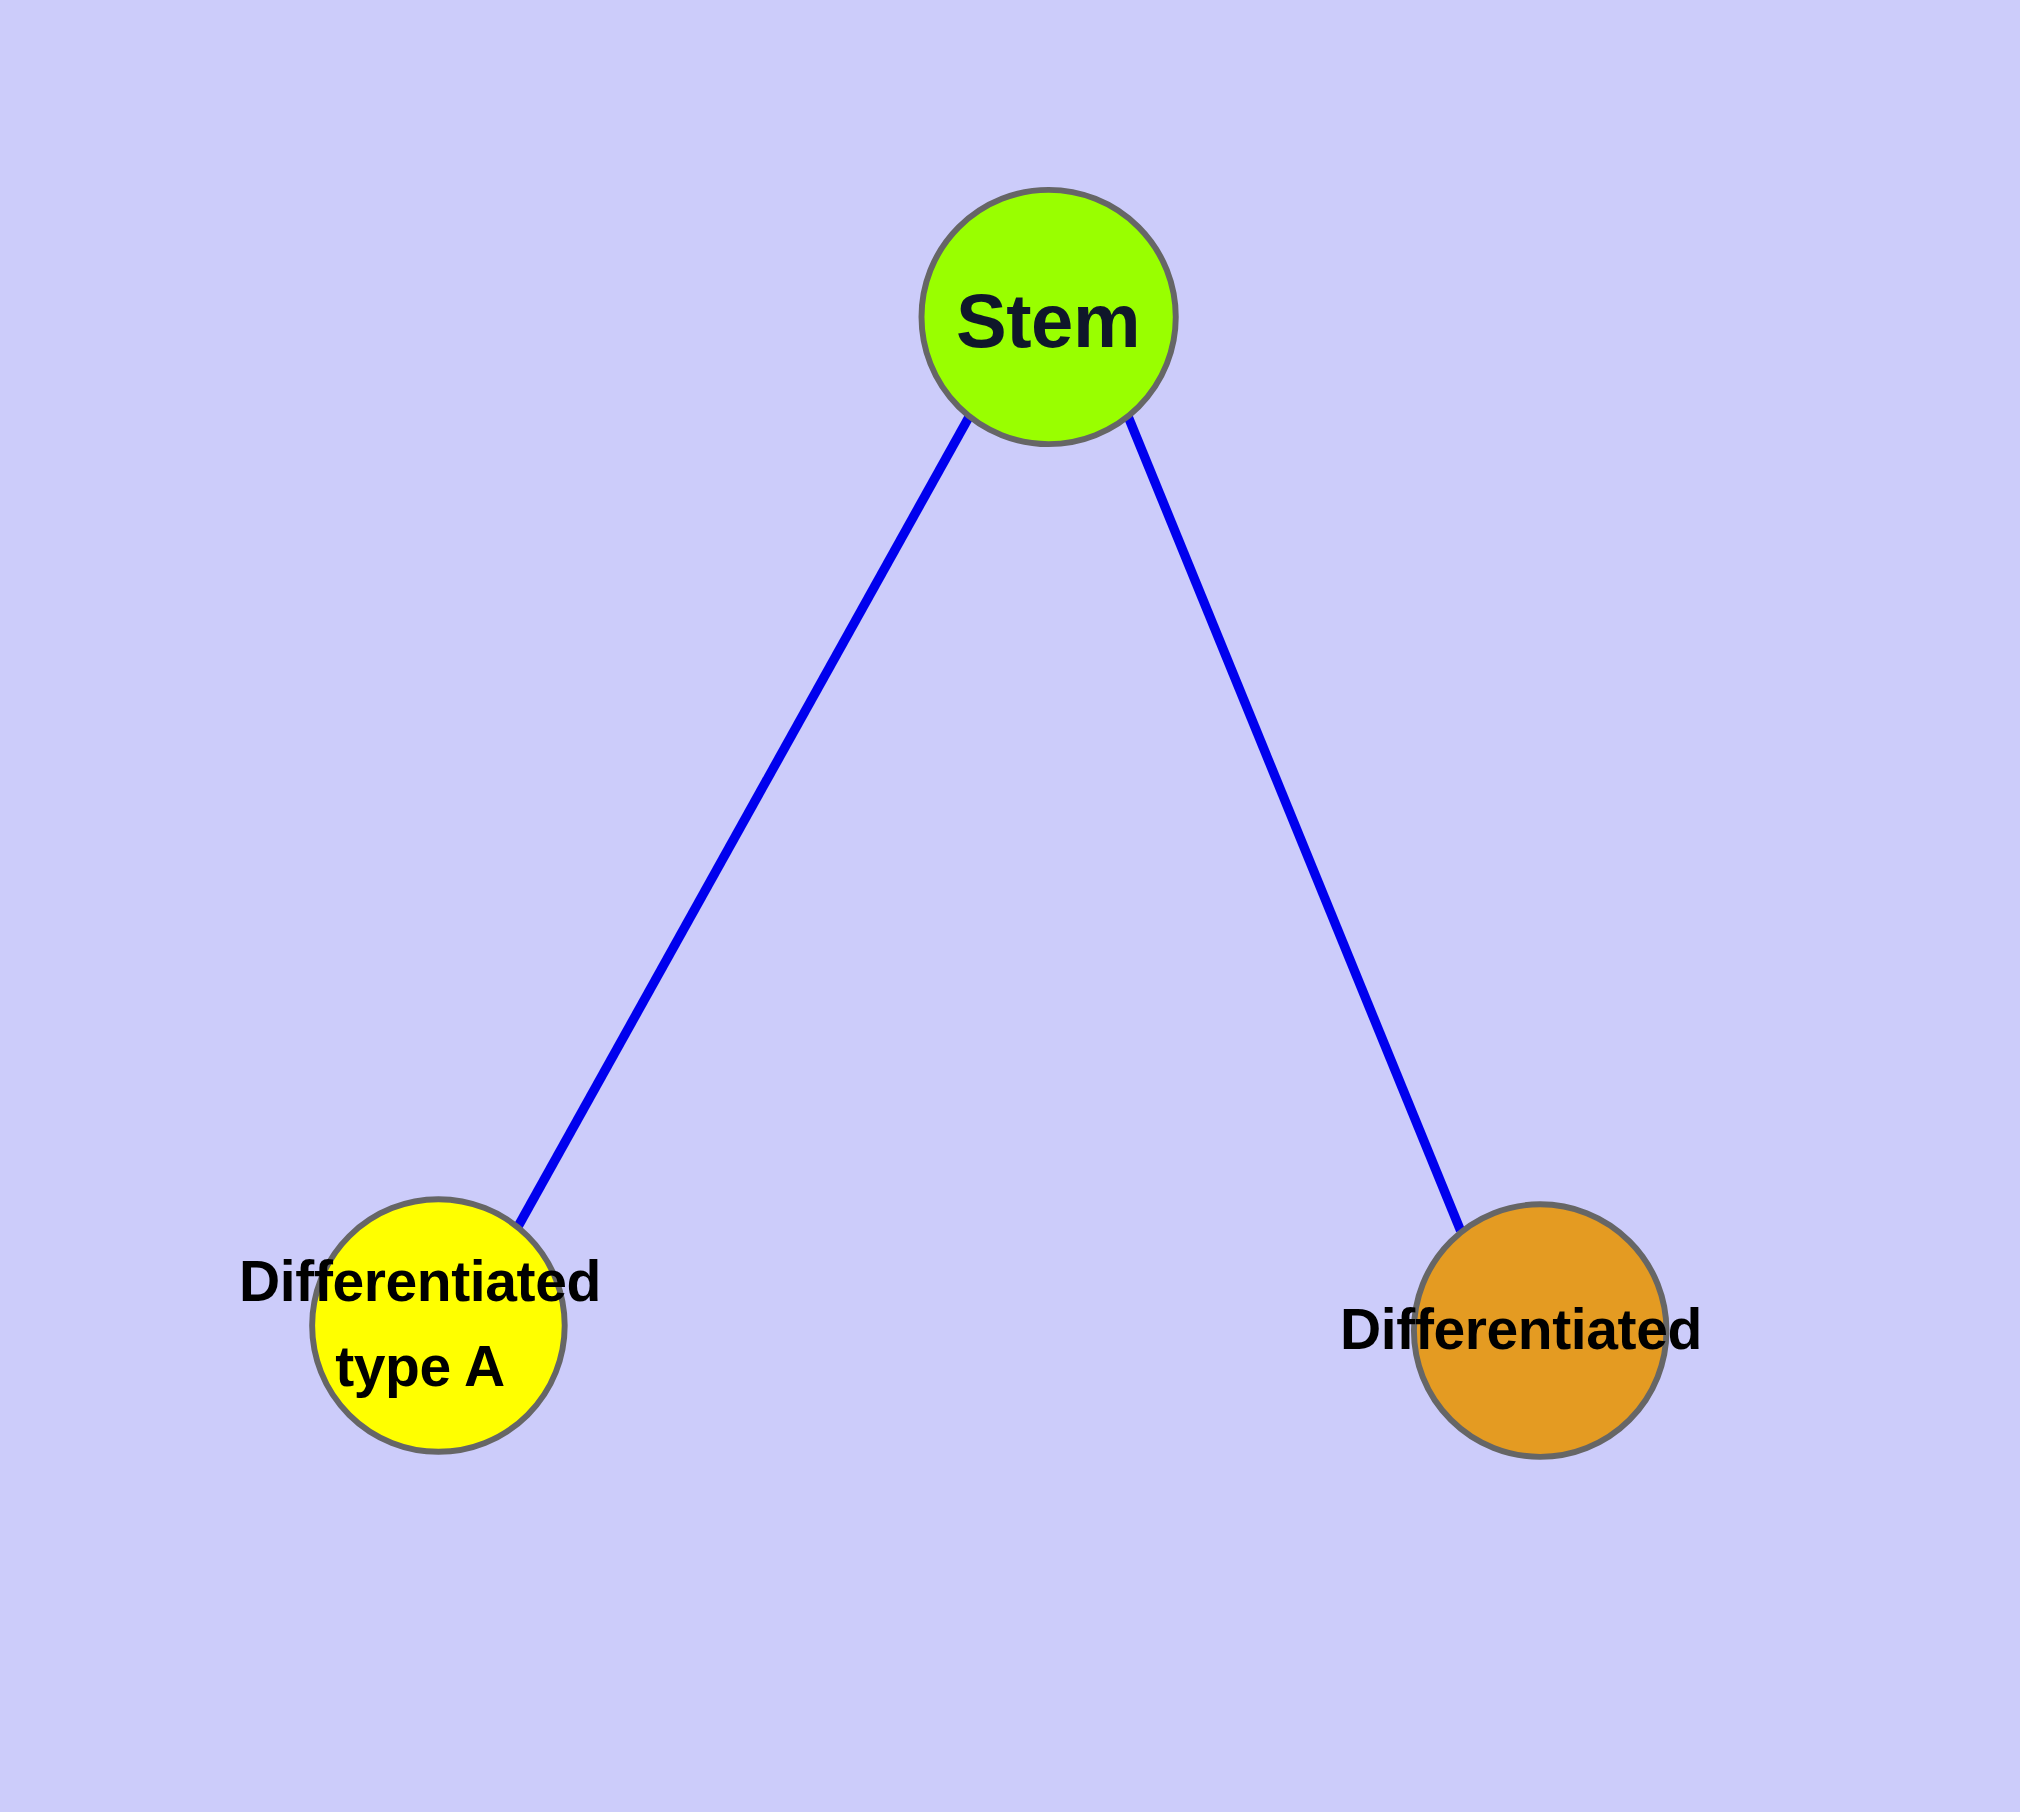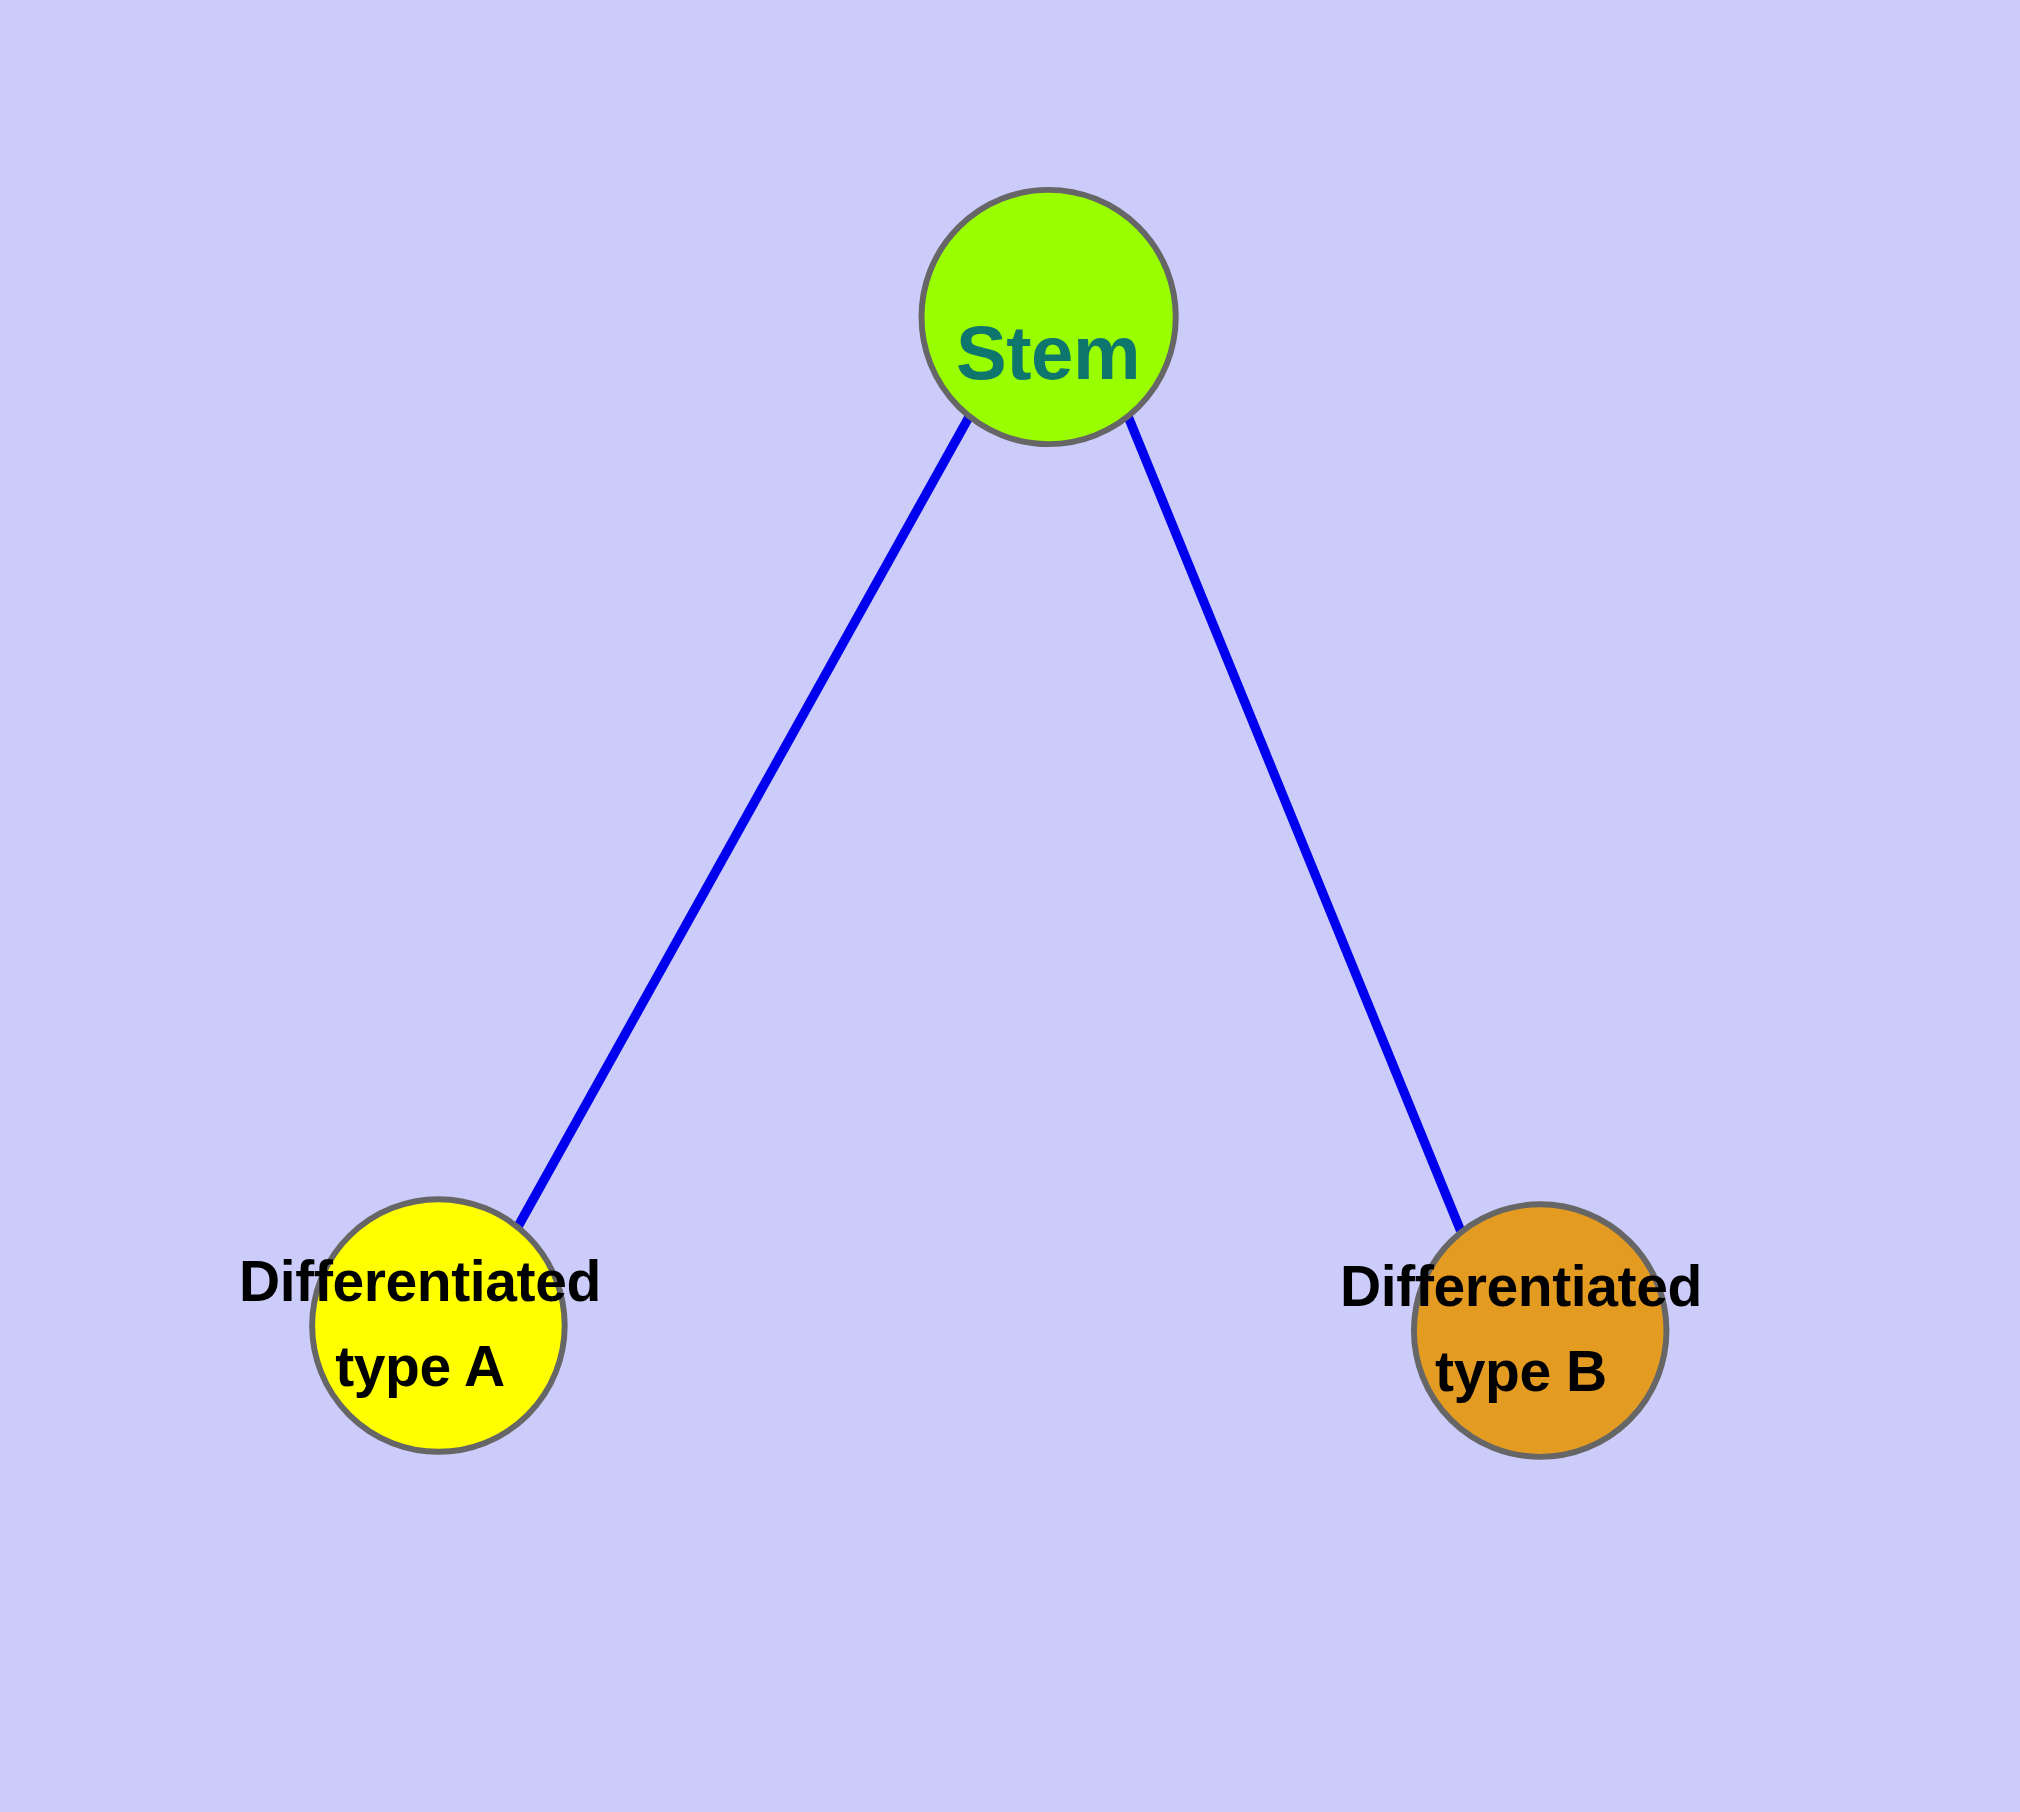--- a/index.html
+++ b/index.html
@@ -62,20 +62,20 @@
       <line class="edge-line" x1="1331" y1="492" x2="1723" y2="1452" style="stroke: rgb(0, 0, 238); stroke-width: 11;"></line>
     </g>
 
     <g>
       <circle class="node-circle" cx="1237" cy="374" r="150" fill="#99ff00" style="stroke: rgb(102, 102, 102); stroke-width: 7;"></circle>
       <circle class="node-circle" cx="517" cy="1564" r="149" fill="#ffff00" style="stroke: rgb(102, 102, 102); stroke-width: 7;"></circle>
       <circle class="node-circle" cx="1817" cy="1570" r="149" fill="#e49b22" style="stroke: rgb(102, 102, 102); stroke-width: 7;"></circle>
     </g>
   </svg>
 
-  <div class="node-label single" style="left: 1048px; top: 320px; color: #0f766e; margin-top: 32px;">Stem</div>
+  <div class="node-label single" style="left: 1048px; top: 320px; color: #0f172a;">Stem</div>
 
   <div class="node-label" style="left: 420px; top: 1324px; color: rgb(0, 0, 0);"><span>Differentiated</span><br><span>type A</span></div>
 
-  <div class="node-label" style="left: 1521px; top: 1329px; color: rgb(0, 0, 0);"><span>Differentiated</span><br><span>type B</span></div>
+  <div class="node-label" style="left: 1521px; top: 1329px; color: rgb(0, 0, 0);"><span>Differentiated</span><br></div>
 
 </div>
 
 
 </body></html>

